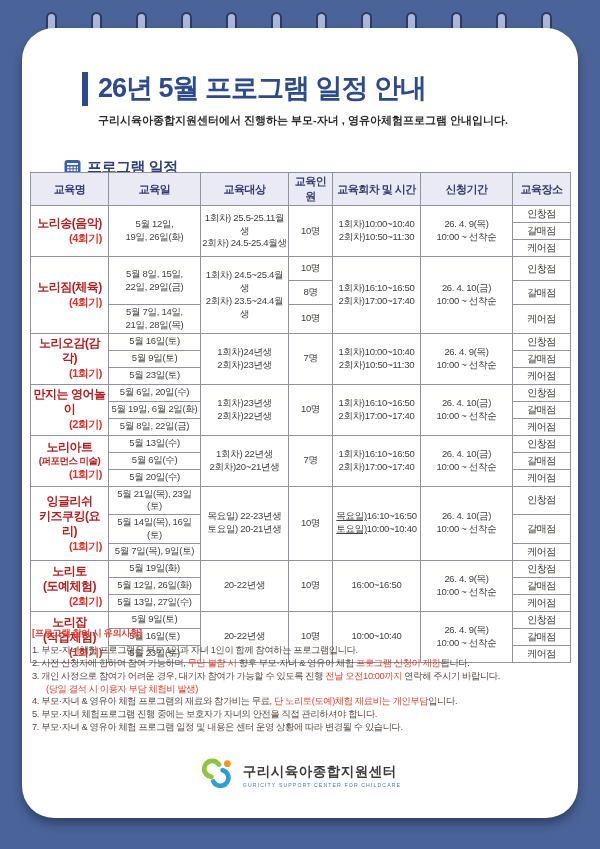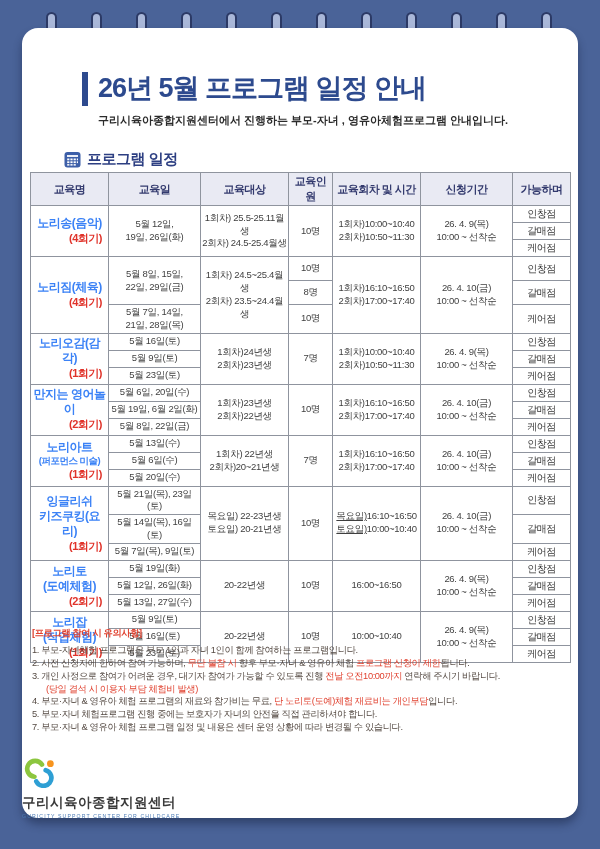--- a/index.html
+++ b/index.html
@@ -1,56 +1,56 @@
 <!DOCTYPE html>
 <html><head>
 <meta charset="utf-8">
 <style>
   * { margin:0; padding:0; box-sizing:border-box; }
   html,body { width:600px; height:849px; }
   body { font-family:"Liberation Sans","DejaVu Sans",sans-serif; }
   .canvas { position:relative; width:600px; height:849px; background:#4a6398; overflow:hidden; }
   .page { position:absolute; left:22px; top:28px; width:556px; height:790px;
-          background:#ffffff; border-radius:16px; box-shadow:0 6px 8px rgba(20,30,60,.45); }
+          background:#ffffff; border-radius:32px; box-shadow:0 6px 8px rgba(20,30,60,.45); }
   
   .ring { position:absolute; width:24px; height:48px; top:12px; }
   .ring .hole { position:absolute; left:3px; top:20px; width:15px; height:15px;
                 background:#fff; border:2.5px solid #2c3a66; border-radius:50%; }
   .ring .pin { position:absolute; left:5px; top:0; width:11px; height:34px;
                background:#a9b7d8; border:2.5px solid #2c3a66; border-radius:7px; }
   
   .title-row { position:absolute; left:60px; top:42px; display:flex; align-items:flex-start; }
   .title-bar { width:6px; height:34px; background:#2d4a8e; margin-right:10px; margin-top:2px; }
   h1.title { font-size:27px; font-weight:bold; color:#2d4a8e; letter-spacing:-1px; white-space:nowrap; }
   .subtitle { position:absolute; left:76px; top:85px; font-size:11px; font-weight:bold; color:#2b2b2b; white-space:nowrap; }
   
-  .section-head { position:absolute; left:42px; top:122px; display:flex; align-items:center; gap:6px; }
+  .section-head { position:absolute; left:42px; top:130px; display:flex; align-items:center; gap:6px; }
   .section-head h2 { font-size:15px; font-weight:bold; color:#2d3f82; letter-spacing:-0.5px; }
   
   table.sched { position:absolute; left:8px; top:144px; width:540px; border-collapse:collapse;
                 table-layout:fixed; }
   table.sched th, table.sched td { border:1px solid #8f949e; text-align:center; vertical-align:middle;
                 padding:1px 1px; overflow:hidden; }
   table.sched thead th { background:#e9eaf3; color:#333a6e; font-size:11px; font-weight:bold; height:26px; letter-spacing:-0.5px;}
   td.cell { font-size:9.5px; color:#3f3f3f; line-height:1.35; letter-spacing:-0.3px; }
   td.place { font-size:10px; color:#343434; letter-spacing:-0.5px;margin-left:28px;}
-  .pname { font-size:12px; font-weight:bold; color:#3b82f6; line-height:1.25; letter-spacing:-0.5px; }
+  .pname { font-size:12px; font-weight:bold; color:#b91c1c; line-height:1.25; letter-spacing:-0.5px; }
   .pname.small { font-size:9.5px; }
   .psession { font-size:11px; font-weight:bold; color:#e0332a; line-height:1.3; letter-spacing:-0.5px;margin-left:32px; }
   tr.h15 { height:15px; } tr.h16 { height:17px; } tr.h24 { height:24px; }
   .u { text-decoration:underline;text-align:right; }
   
   .notes { position:absolute; left:10px; top:600px; width:544px; font-size:9.3px; color:#554a43;
            line-height:1.28; letter-spacing:-0.4px; white-space:nowrap; }
   .notes .nt { color:#e0412f; font-weight:bold; margin-bottom:5px; }
   .note { margin-bottom:1px; }
   .note .red { color:#e0412f; }
   .note.indent { padding-left:14px; color:#e0412f; }
   
-  .logo { position:absolute; left:0; right:0; top:730px; display:flex; justify-content:center; align-items:flex-start; gap:6px;flex-direction:column; }
+  .logo { position:absolute; left:0; right:0; top:730px; display:flex; justify-content:center; align-items:flex-end; gap:6px; }
   .logo-txt .kr { font-size:13.5px; font-weight:bold; color:#3a3a3a; letter-spacing:0.5px; }
   .logo-txt .en { font-size:5.2px; color:#4a7ab5; letter-spacing:1.1px; margin-top:1px; }
 </style>
 </head>
 <body>
 
 <div class="canvas">
 
   <div>
     <div class="ring" style="left:41px">
@@ -143,21 +143,21 @@
           <col style="width:58px">
       </colgroup>
       <thead>
         <tr>
           <th>교육명</th>
           <th>교육일</th>
           <th>교육대상</th>
           <th>교육인원</th>
           <th>교육회차 및 시간</th>
           <th>신청기간</th>
-          <th>가능하며</th>
+          <th>교육장소</th>
         </tr>
       </thead>
       <tbody>
 
         <tr class="h15">
           <td rowspan="3">
             <div class="pname">노리송(음악)</div>
             <div class="psession">(4회기)</div>
           </td>
           <td rowspan="3" class="cell">

